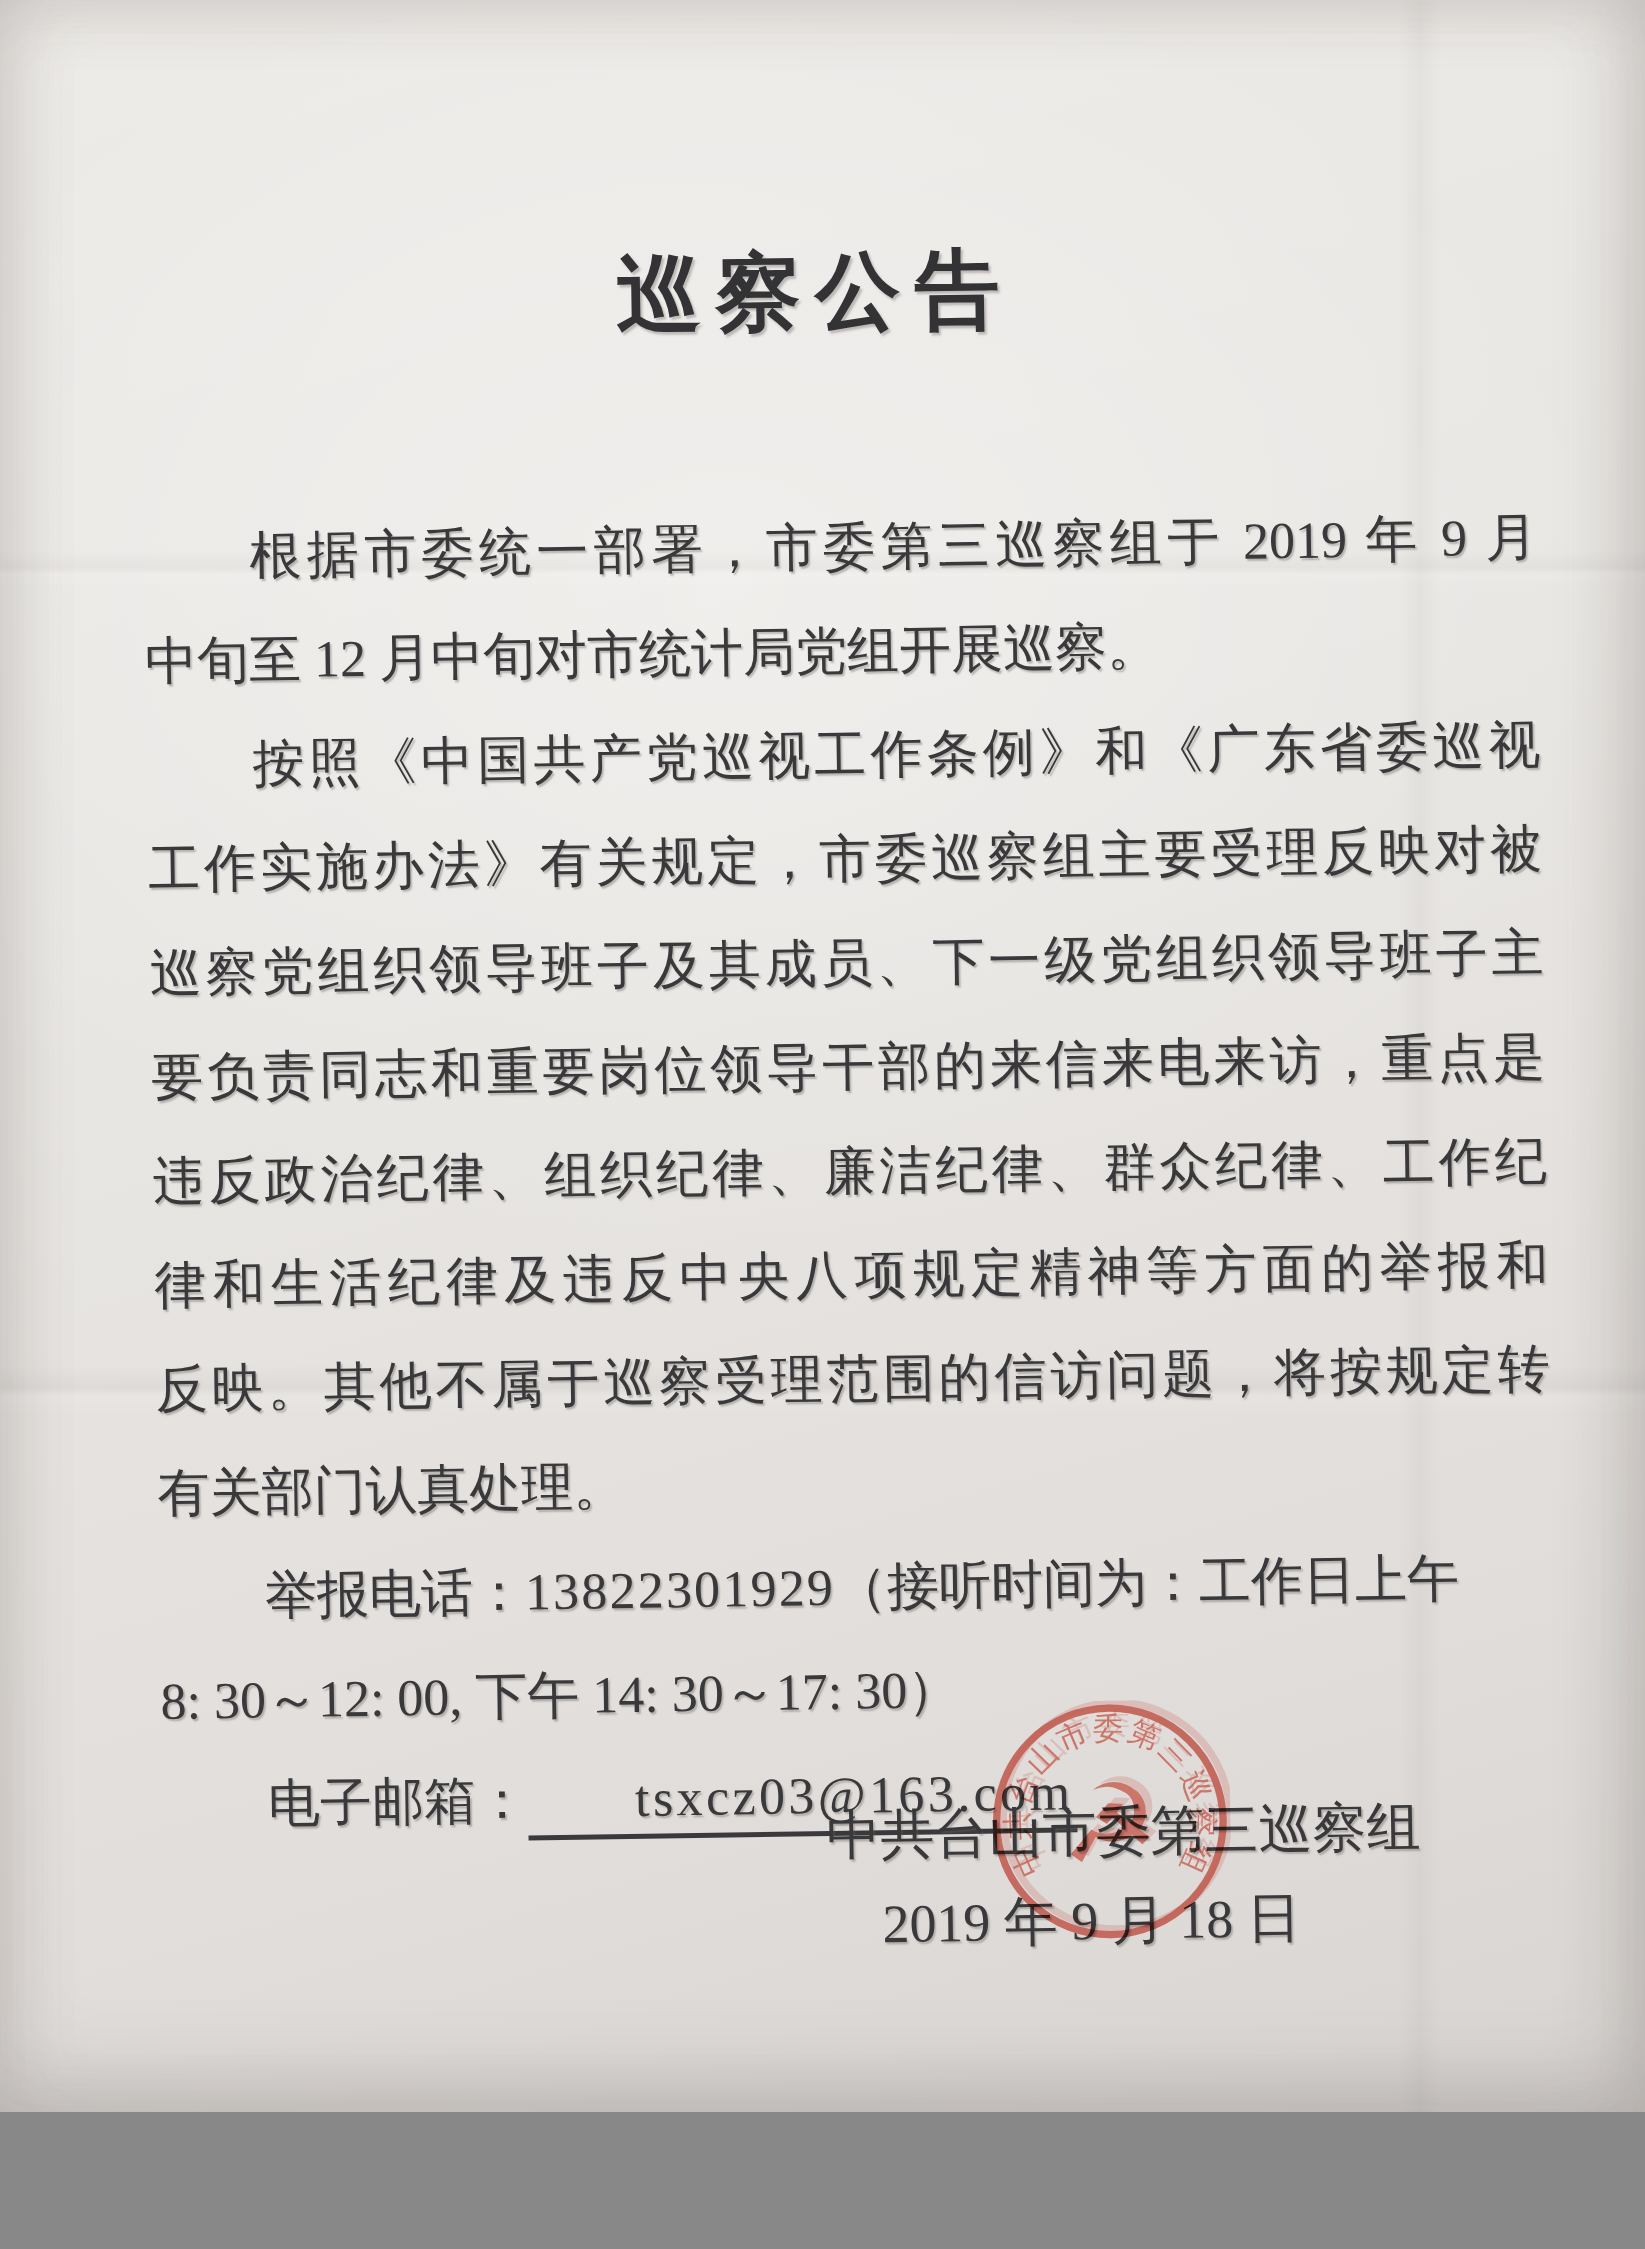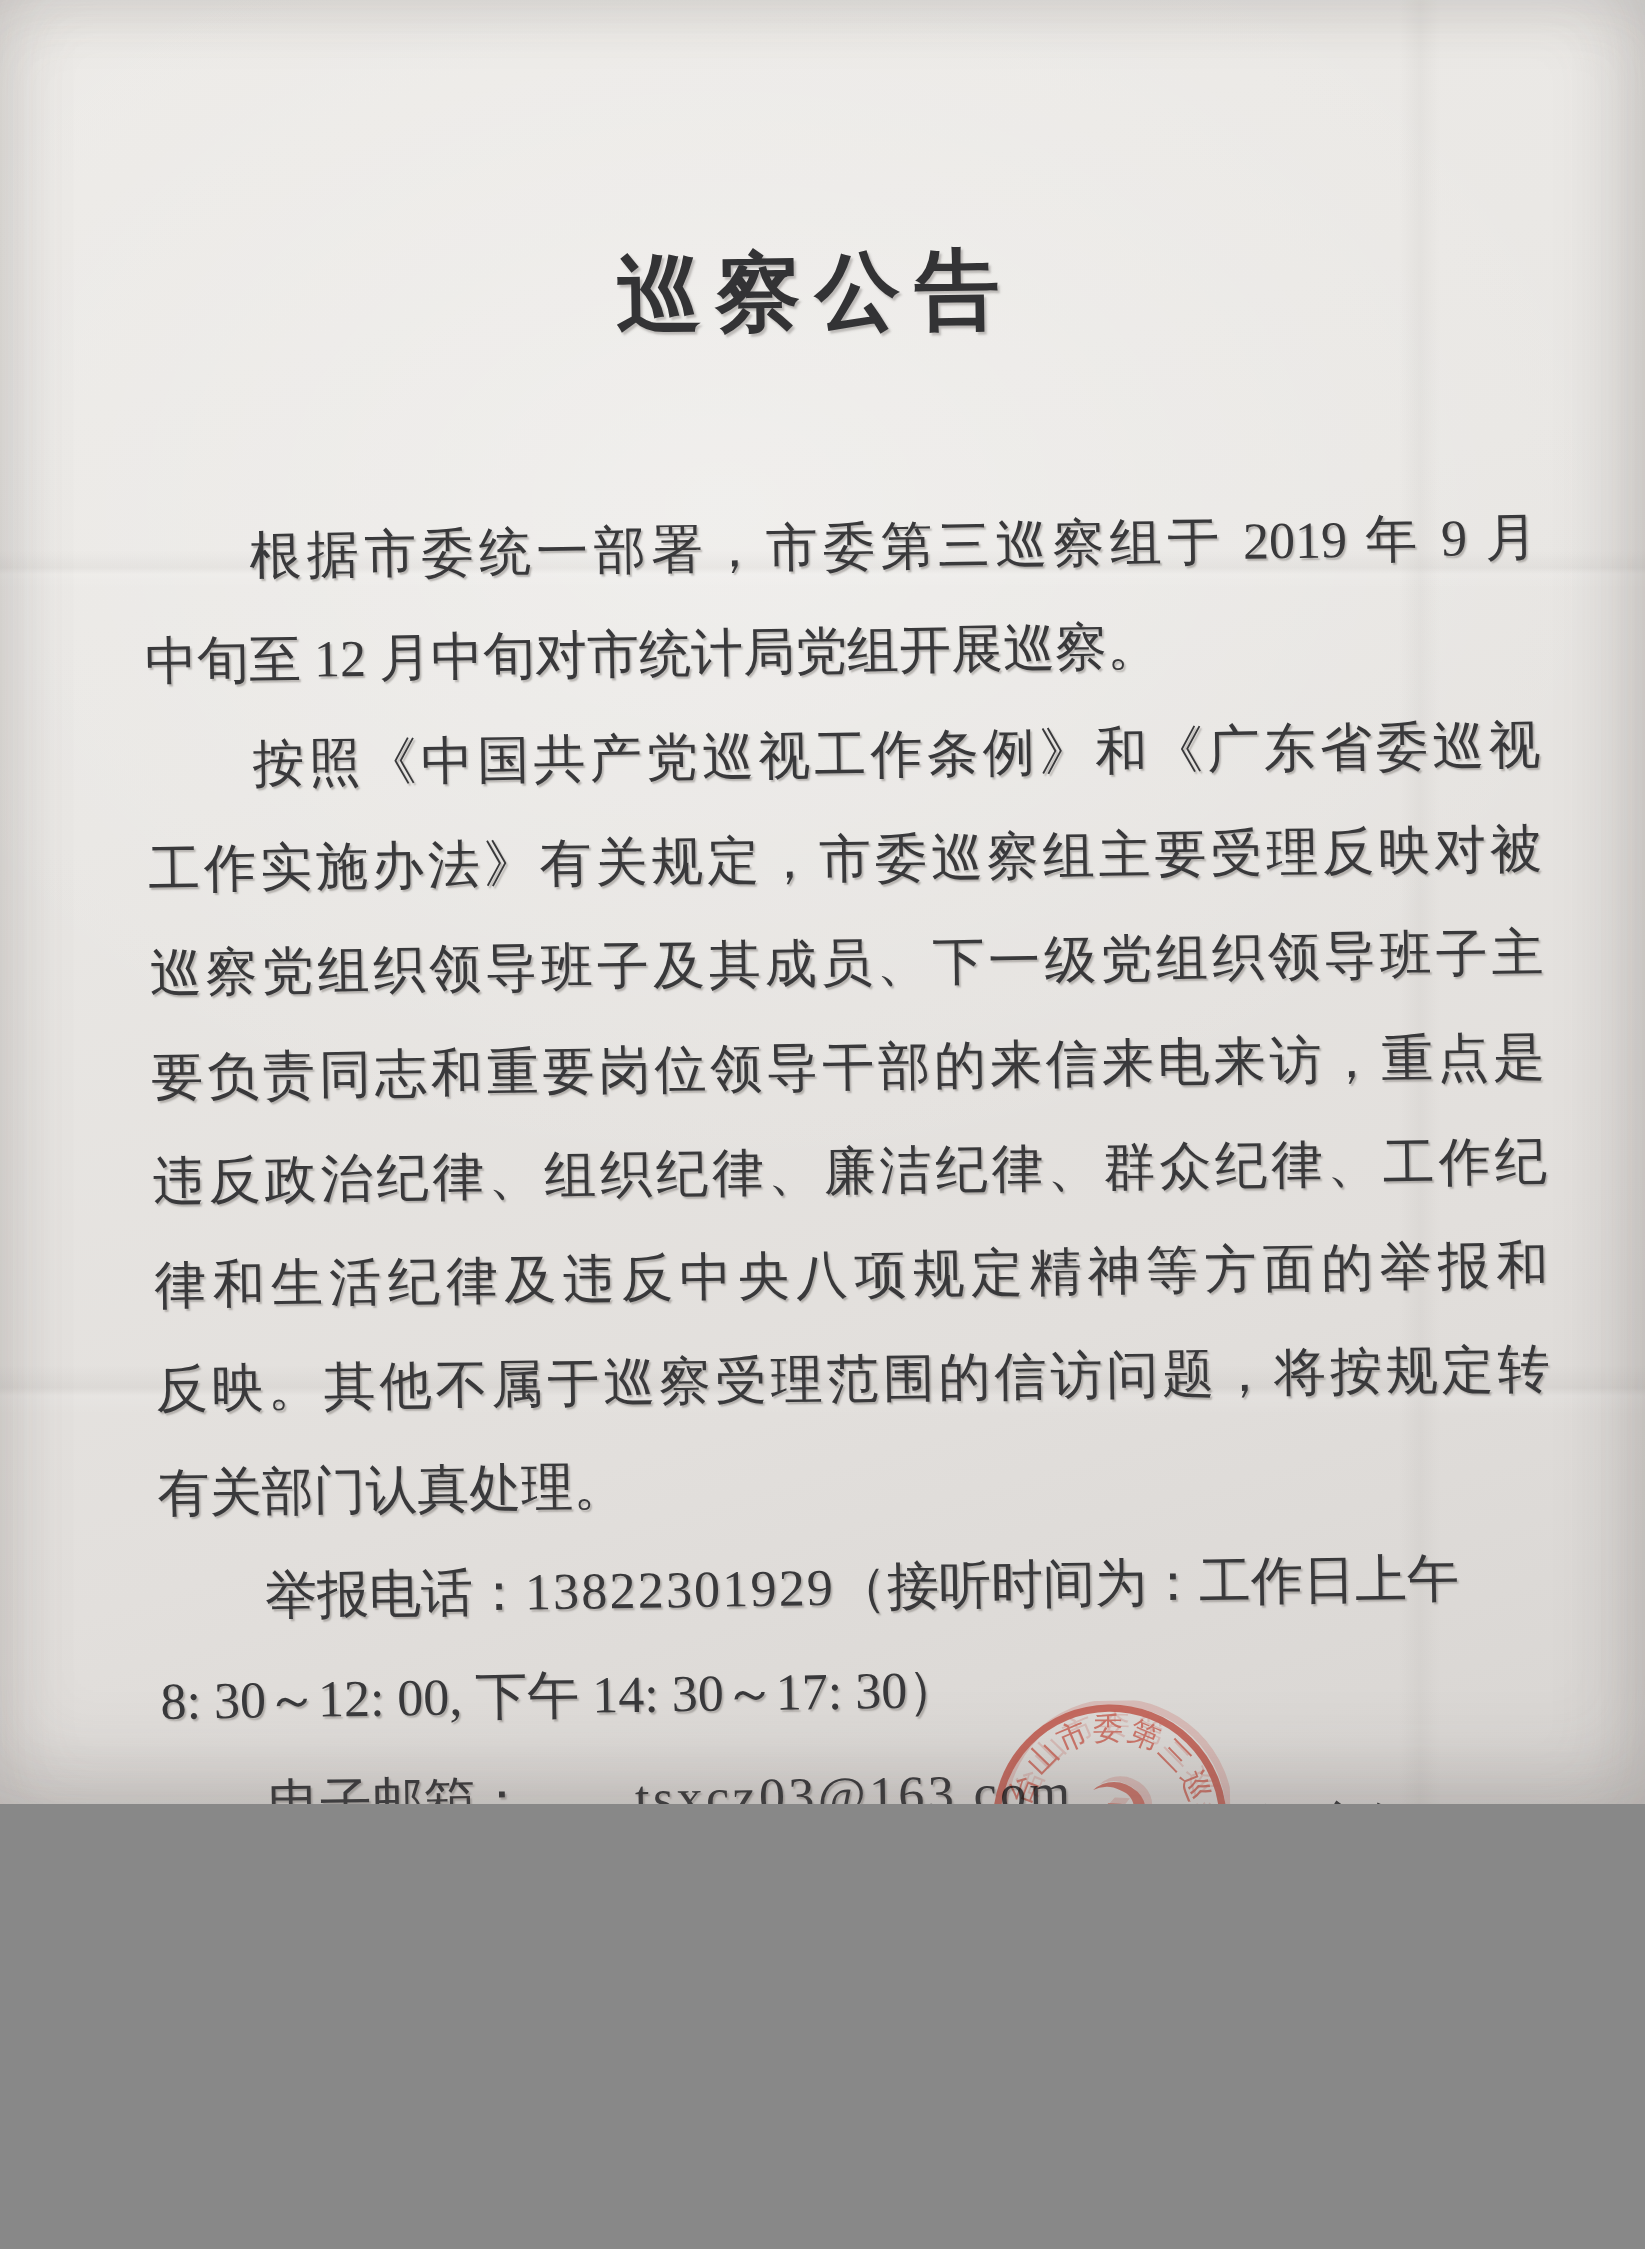--- a/index.html
+++ b/index.html
@@ -1,18 +1,18 @@
 <!DOCTYPE html>
 <html style="font-size:9px"><head>
 <meta charset="utf-8">
 <style>
   html,body { margin:0; padding:0; background:#888; }
   .page {
     position:relative;
-    width:1645px; height:1804px;
+    width:1645px; height:2112px;
     overflow:hidden;
     font-family:"Liberation Serif","DejaVu Serif",serif;
     background:
       radial-gradient(ellipse 1284px 949px at 44% 28%, rgba(255,255,255,0.30), rgba(255,255,255,0) 72%),
       linear-gradient(164deg, #edebe8 0%, #e9e7e4 38%, #e2dfdc 72%, #d8d5d2 100%);
   }
   .vignette {
     position:absolute; inset:0; pointer-events:none;
     box-shadow:
       inset 0 -39px 78px rgba(95,90,85,0.16),

